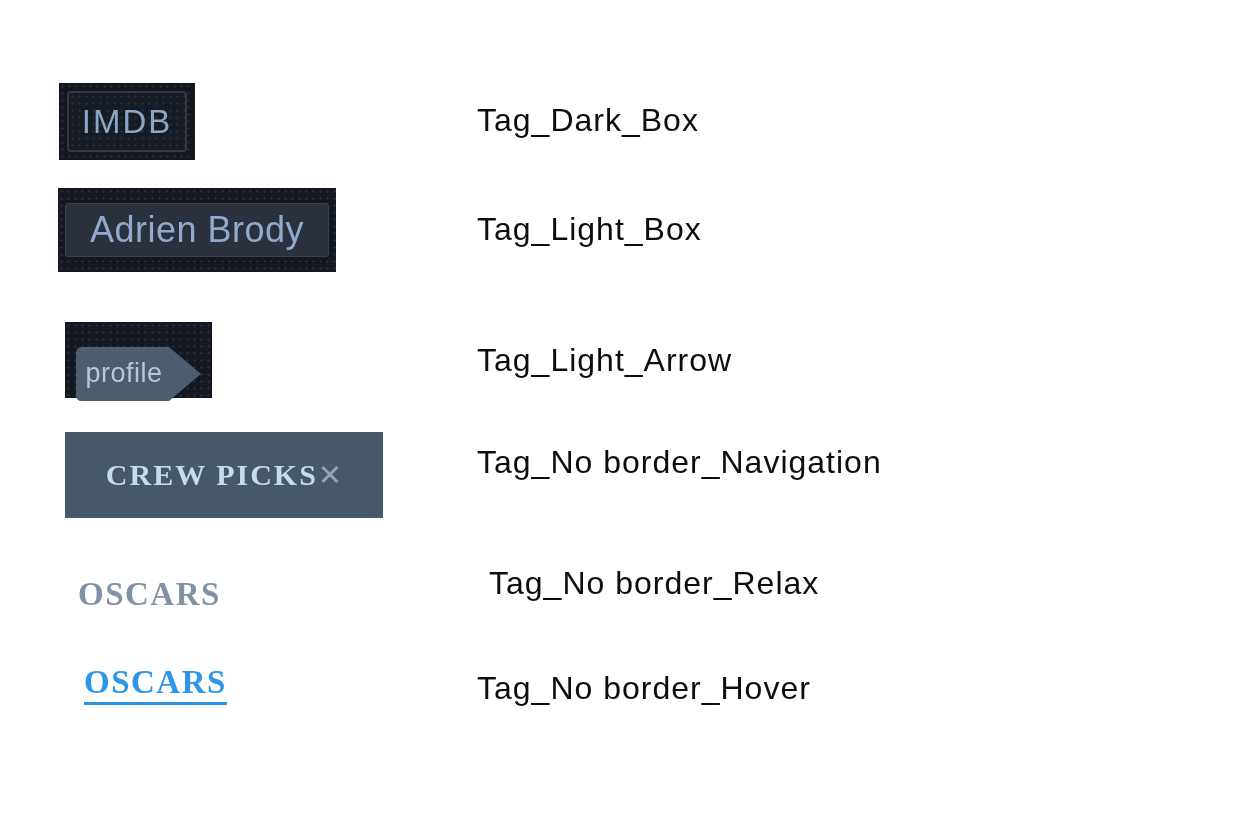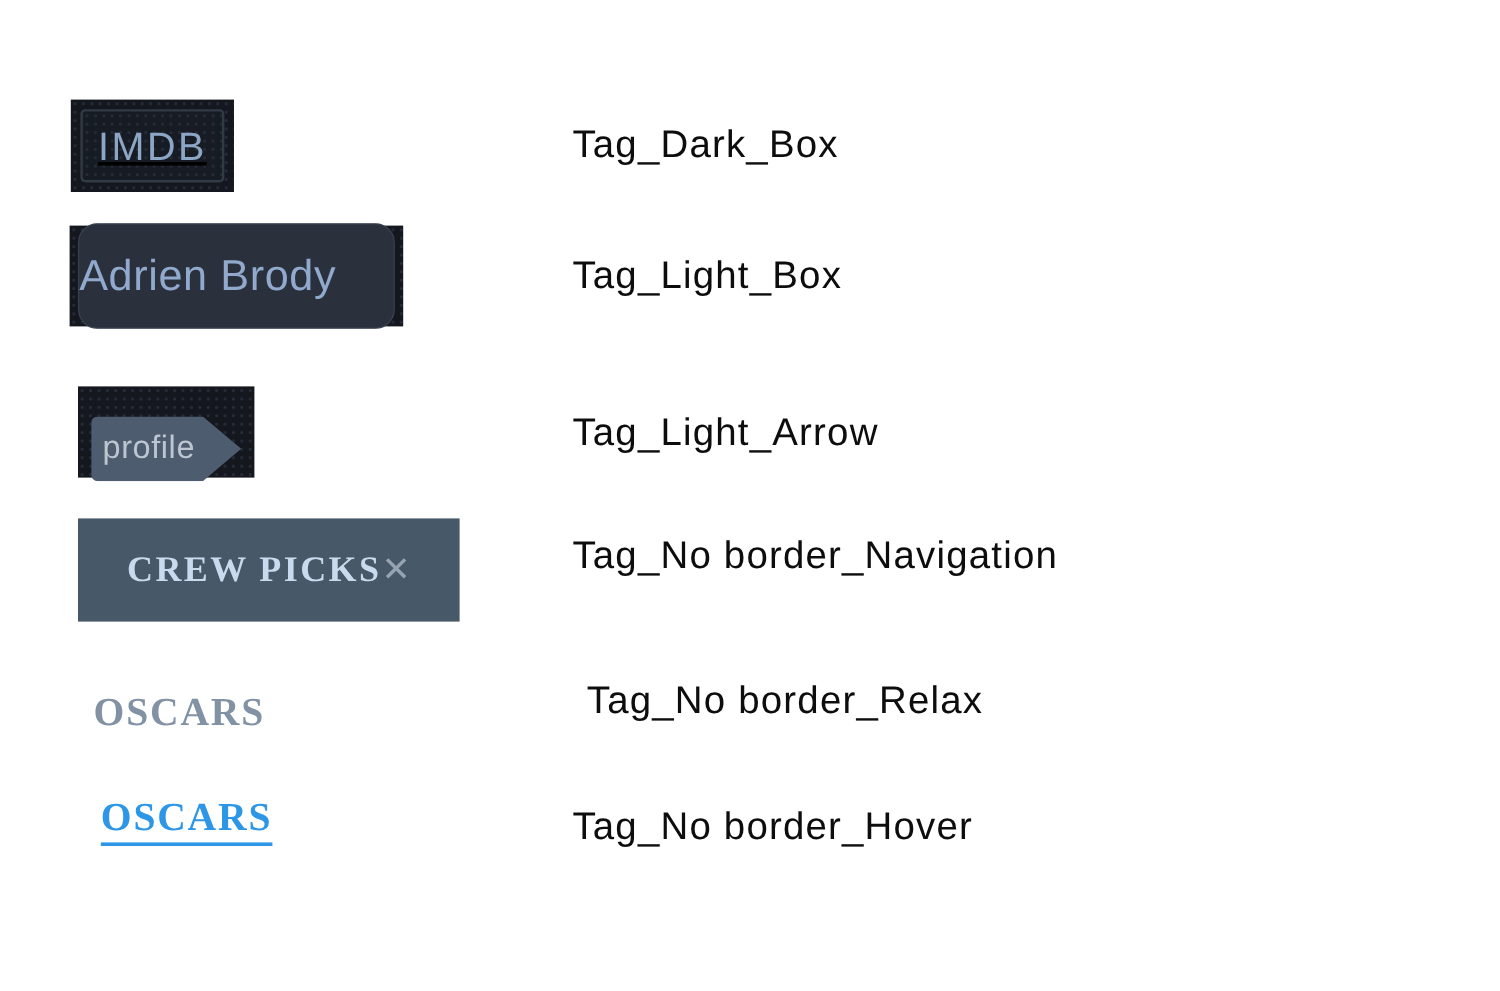--- a/index.html
+++ b/index.html
@@ -14,43 +14,43 @@
   
   .abs { position: absolute; }
   .dark-outer-box {
     background-color: var(--dark-outer);
     background-image: radial-gradient(var(--dark-dot) 1px, transparent 1.4px);
     background-size: 7px 7px;
     display: flex; align-items: center; justify-content: center;
   }
 
   
-  .tag-dark { left: 59px; top: 83px; width: 136px; height: 77px; text-decoration: underline; }
+  .tag-dark { left: 59px; top: 83px; width: 136px; height: 77px; }
   .tag-dark-inner {
     width: 120px; height: 61px;
     border: 2px solid var(--dark-inner-border);
     border-radius: 4px;
     background-color: var(--dark-inner);
     background-image: radial-gradient(var(--dark-dot) 1px, transparent 1.4px);
     background-size: 7px 7px;
     display: flex; align-items: center; justify-content: center;
   }
   .tag-dark-text {
     color: var(--dark-text);
     font-size: 33px; letter-spacing: 2px; line-height: 1;
   }
 
   
   .tag-light { left: 58px; top: 188px; width: 278px; height: 84px; }
   .tag-light-inner {
-    width: 264px; height: 88px;
+    width: 264px; height: 54px;
     background: var(--light-inner);
     border: 1px solid var(--light-inner-border);
-    border-radius: 16px;
-    display: flex; align-items: center; 
+    border-radius: 3px;
+    display: flex; align-items: center; justify-content: center;
   }
   .tag-light-text {
     color: var(--light-text);
     font-size: 36px; letter-spacing: 0.5px; line-height: 1;
   }
 
   
   .tag-arrow { left: 65px; top: 322px; width: 147px; height: 76px; }
   .tag-arrow-shape { position: relative; width: 125px; height: 54px; margin-top: 27px; }
   .tag-arrow-shape svg { position: absolute; left: 0; top: 0; }

